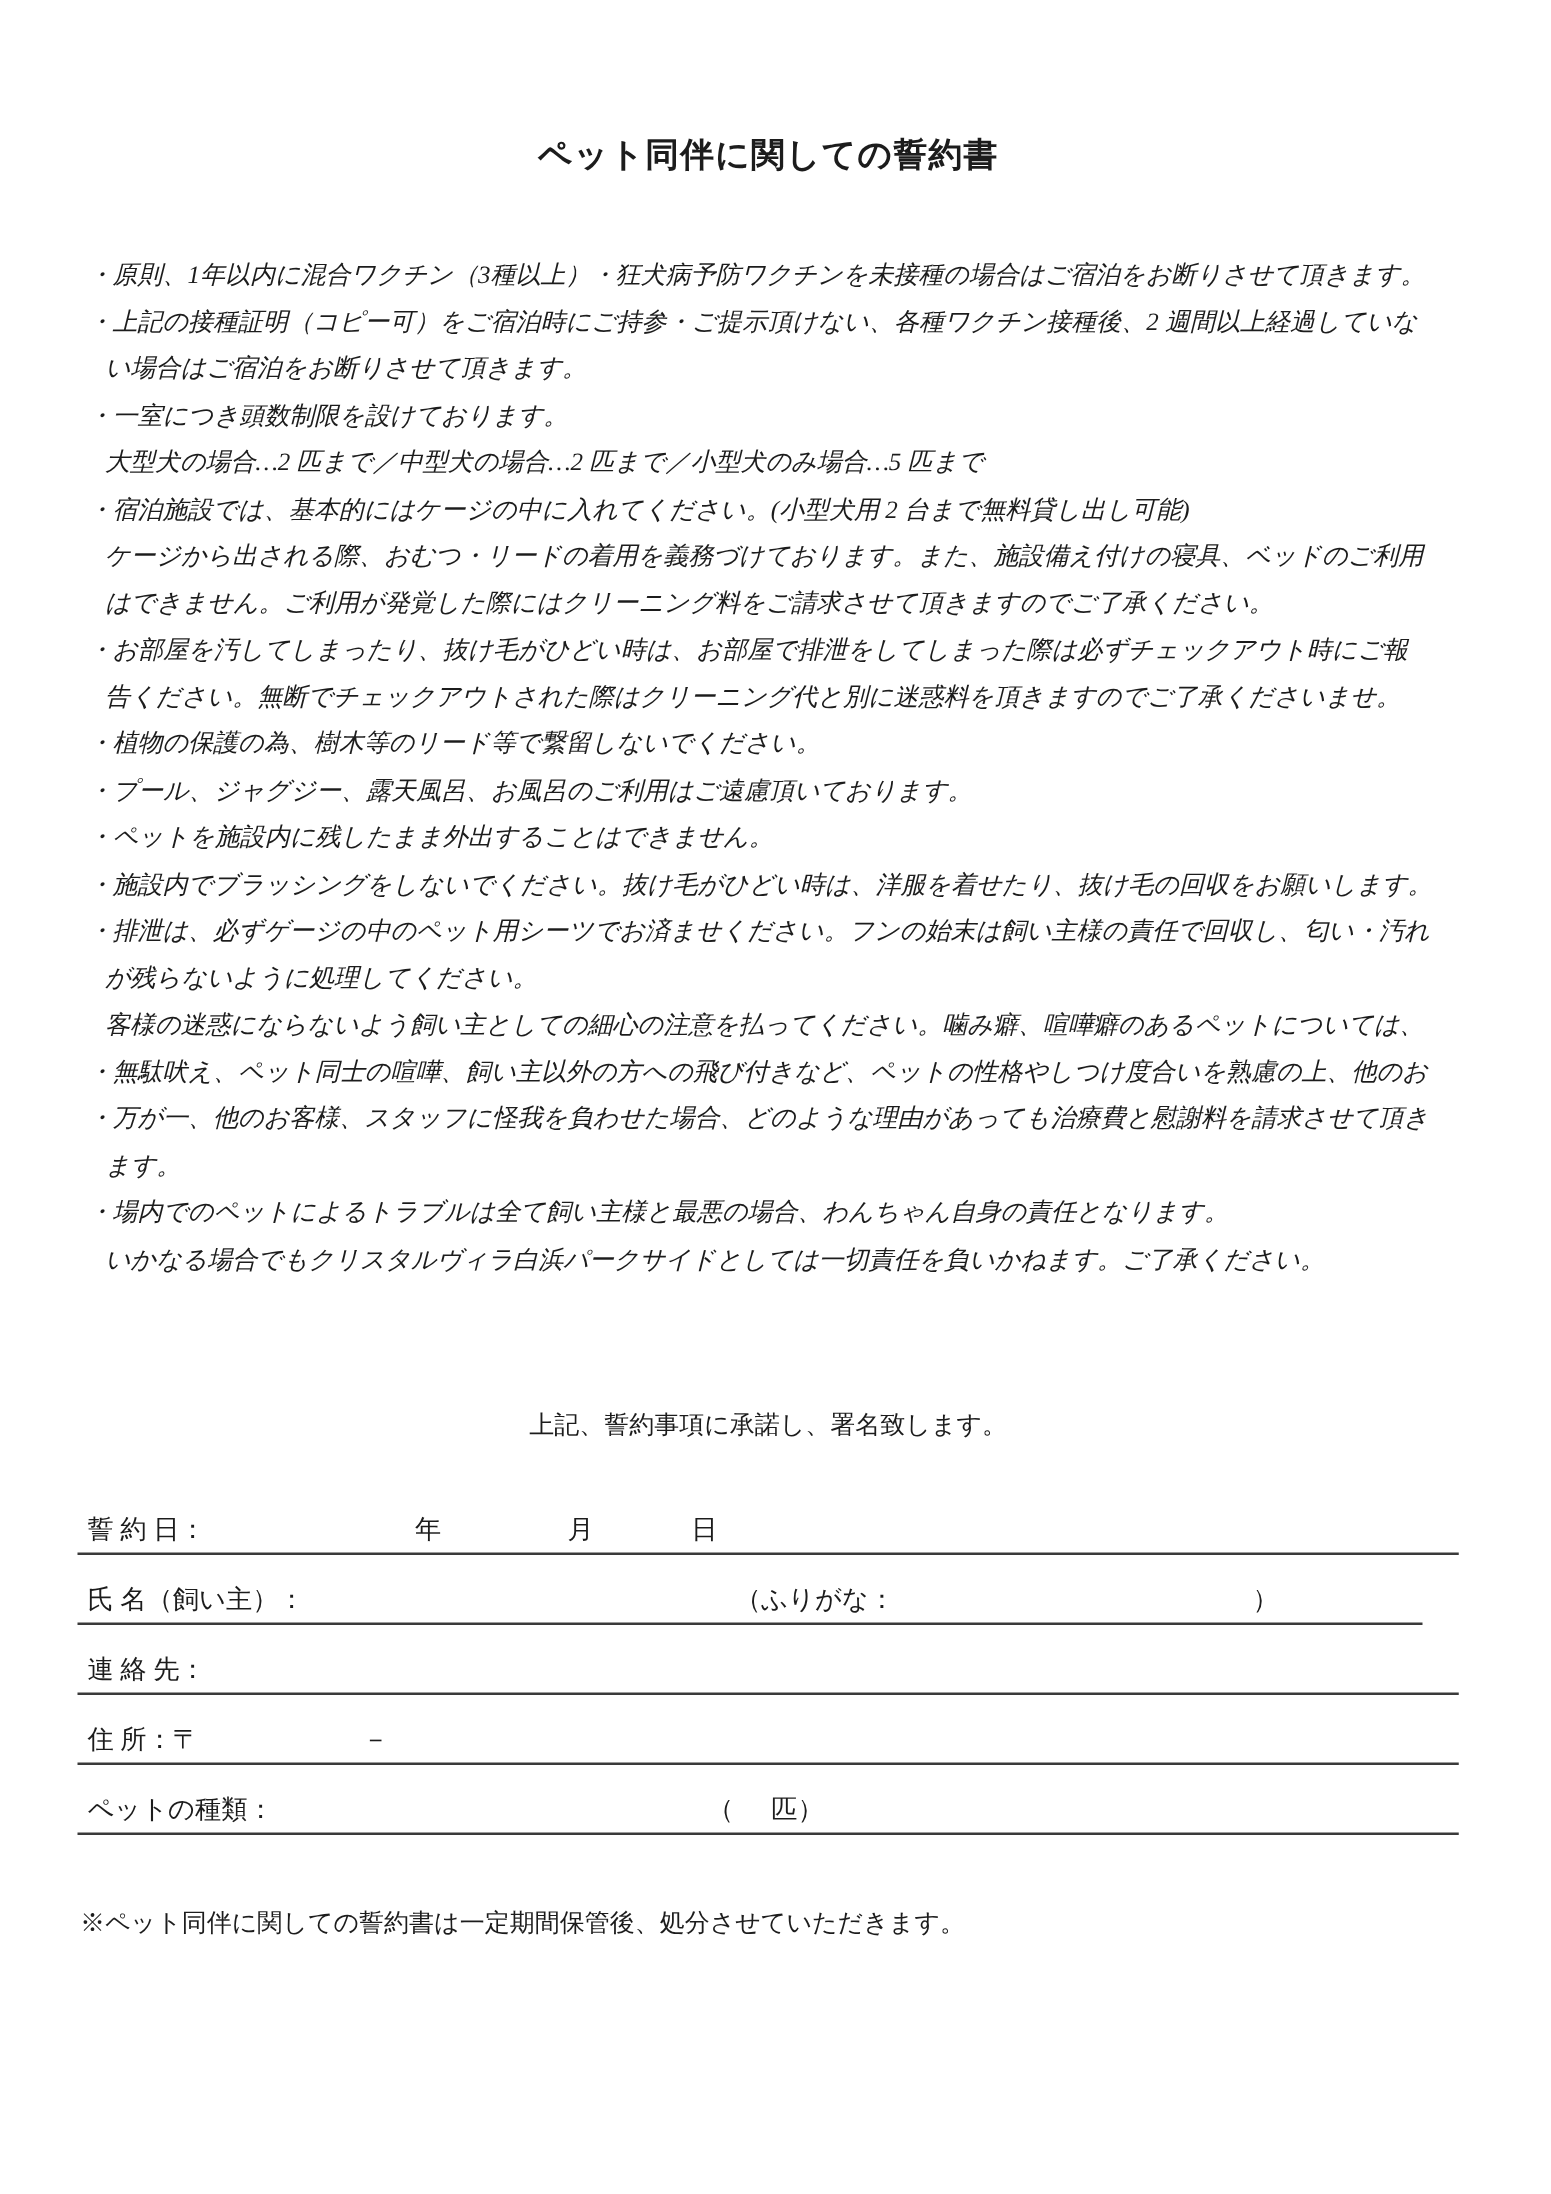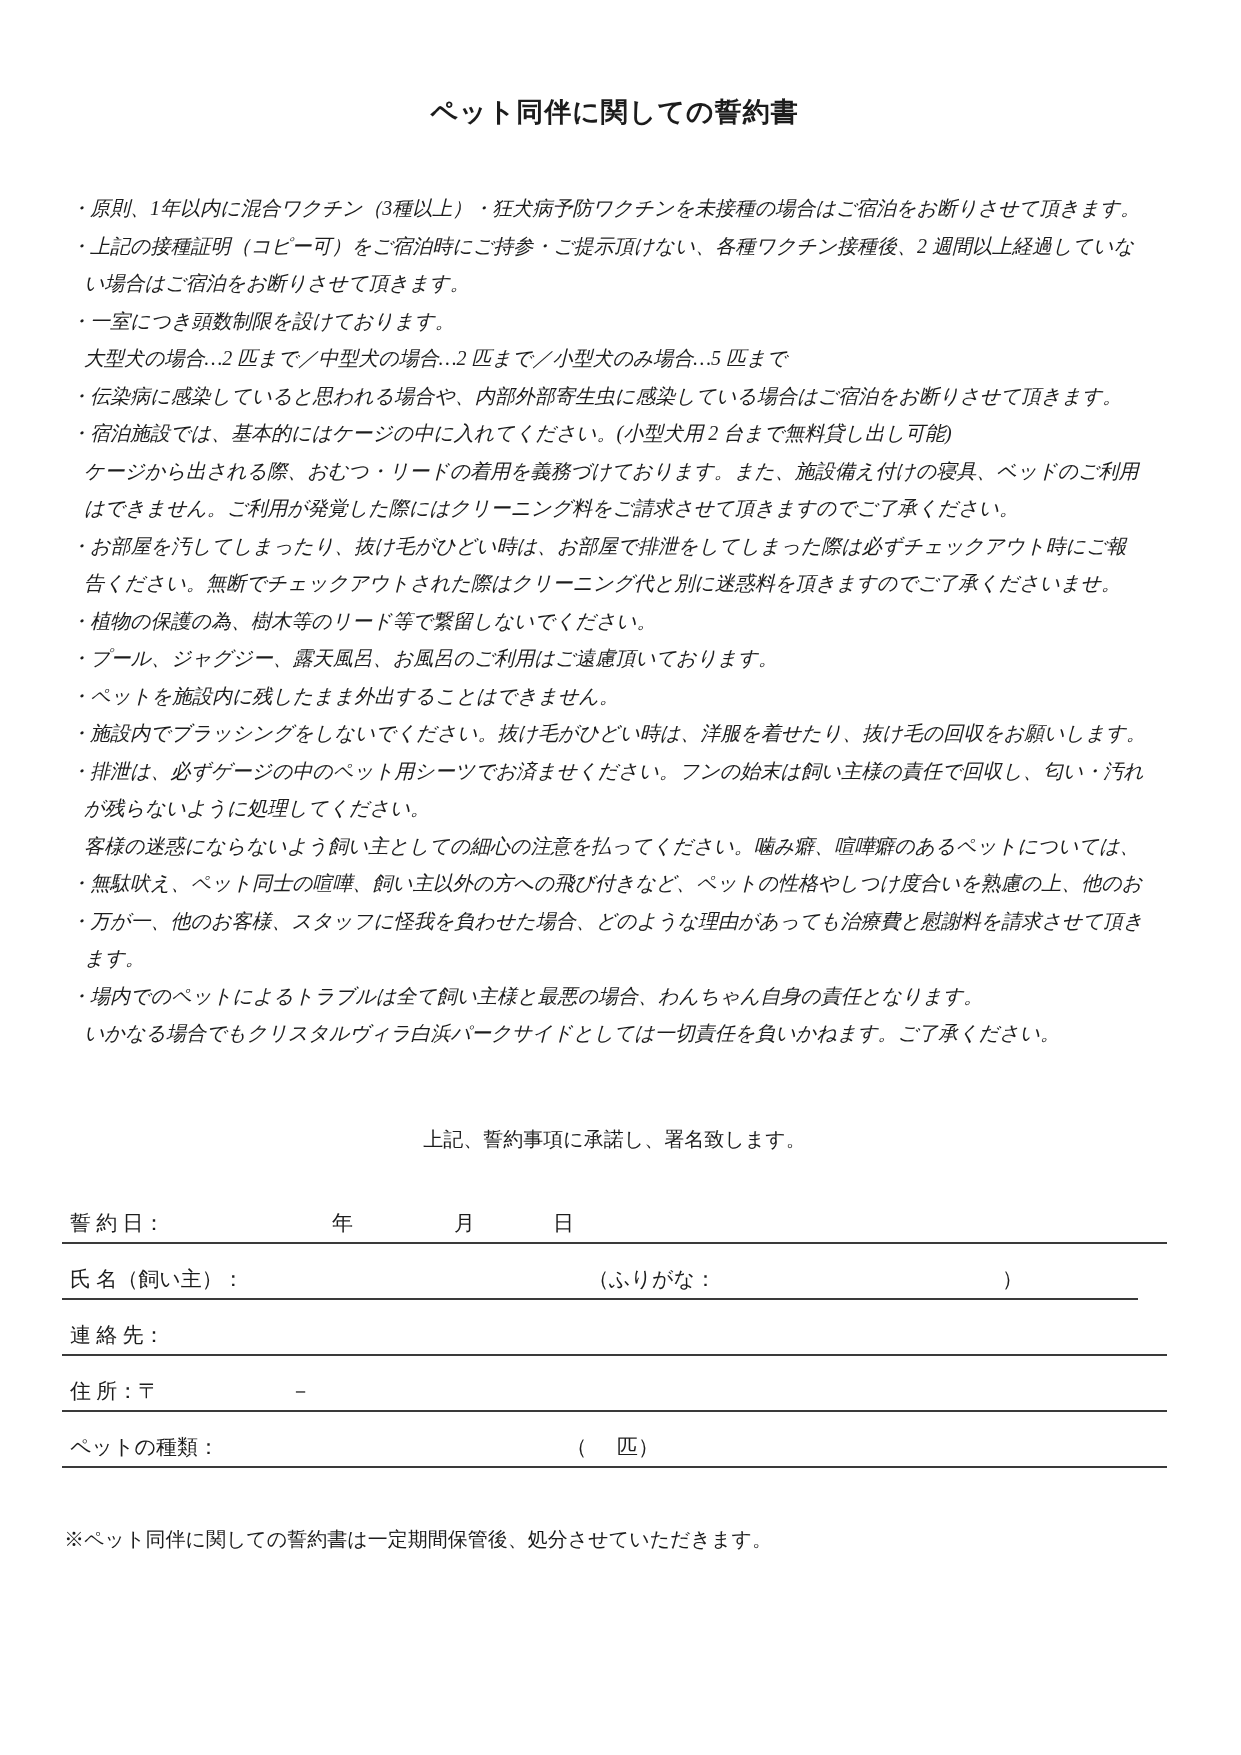--- a/index.html
+++ b/index.html
@@ -1,21 +1,21 @@
 <!DOCTYPE html>
 <html lang="ja"><head>
 <meta charset="utf-8">
 <style>
   html, body { margin: 0; padding: 0; background: #ffffff; }
   .page {
     position: relative;
     width: 1241px;
     height: 1755px;
     box-sizing: border-box;
-    padding: 4px 74px 0 62px;
+    padding: 16px 74px 0 62px;
     background: #ffffff;
     color: #1c1c1c;
     font-family: "Liberation Serif", "DejaVu Serif", serif;
     overflow: hidden;
   }
   .doc-title {
     margin: 88px 0 0 0;
     text-align: center;
     font-size: 27px;
     line-height: 40px;
@@ -31,21 +31,20 @@
   .rule-line { padding-left: 8px; }
   .rule-line.cont { padding-left: 22px; }
   .consent {
     position: absolute;
     top: 1122px;
     left: 62px;
     width: 1105px;
     text-align: center;
     font-size: 20px;
     line-height: 37px;
-    font-family: Liberation Mono, monospace;
   }
   .sign-section {
     position: absolute;
     top: 1188px;
     left: 62px;
     width: 1105px;
     font-size: 21px;
     text-align: right;
   }
   .form-row {
@@ -73,21 +72,20 @@
 <div class="page">
 
   <h1 class="doc-title">ペット同伴に関しての誓約書</h1>
 
   <div class="rules">
       <div class="rule-line">・原則、1年以内に混合ワクチン（3種以上）・狂犬病予防ワクチンを未接種の場合はご宿泊をお断りさせて頂きます。</div>
       <div class="rule-line">・上記の接種証明（コピー可）をご宿泊時にご持参・ご提示頂けない、各種ワクチン接種後、2 週間以上経過していな</div>
       <div class="rule-line cont">い場合はご宿泊をお断りさせて頂きます。</div>
       <div class="rule-line">・一室につき頭数制限を設けております。</div>
       <div class="rule-line cont">大型犬の場合…2 匹まで／中型犬の場合…2 匹まで／小型犬のみ場合…5 匹まで</div>
-      <div class="rule-line">・伝染病に感染していると思われる場合や、内部外部寄生虫に感染している場合はご宿泊をお断りさせて頂きます。</div>
       <div class="rule-line">・宿泊施設では、基本的にはケージの中に入れてください。(小型犬用 2 台まで無料貸し出し可能)</div>
       <div class="rule-line cont">ケージから出される際、おむつ・リードの着用を義務づけております。また、施設備え付けの寝具、ベッドのご利用</div>
       <div class="rule-line cont">はできません。ご利用が発覚した際にはクリーニング料をご請求させて頂きますのでご了承ください。</div>
       <div class="rule-line">・お部屋を汚してしまったり、抜け毛がひどい時は、お部屋で排泄をしてしまった際は必ずチェックアウト時にご報</div>
       <div class="rule-line cont">告ください。無断でチェックアウトされた際はクリーニング代と別に迷惑料を頂きますのでご了承くださいませ。</div>
       <div class="rule-line">・植物の保護の為、樹木等のリード等で繋留しないでください。</div>
       <div class="rule-line">・プール、ジャグジー、露天風呂、お風呂のご利用はご遠慮頂いております。</div>
       <div class="rule-line">・ペットを施設内に残したまま外出することはできません。</div>
       <div class="rule-line">・施設内でブラッシングをしないでください。抜け毛がひどい時は、洋服を着せたり、抜け毛の回収をお願いします。</div>
       <div class="rule-line">・排泄は、必ずゲージの中のペット用シーツでお済ませください。フンの始末は飼い主様の責任で回収し、匂い・汚れ</div>

